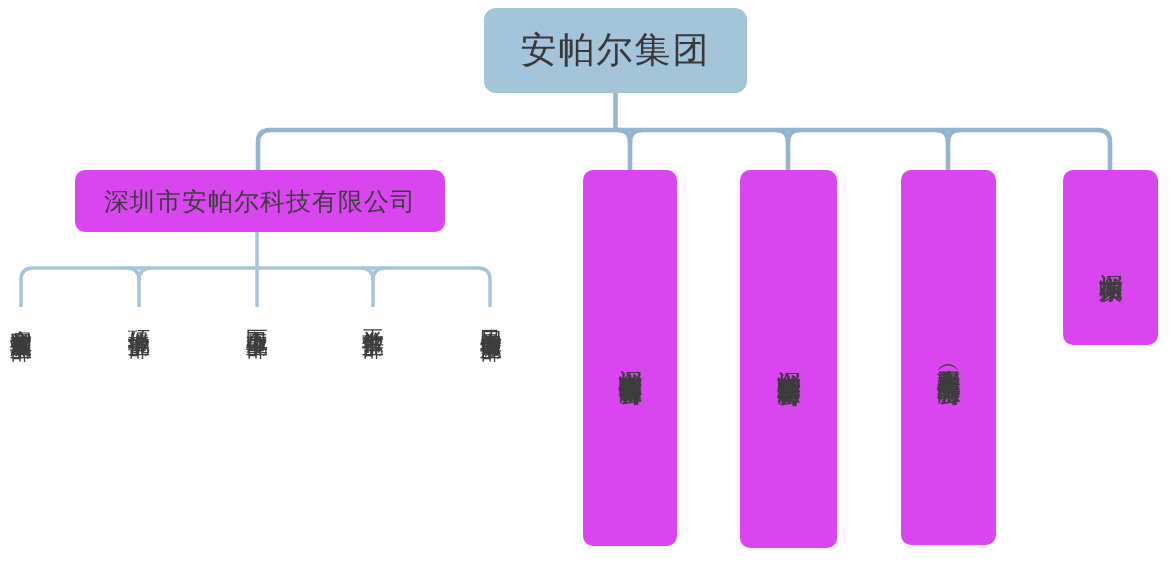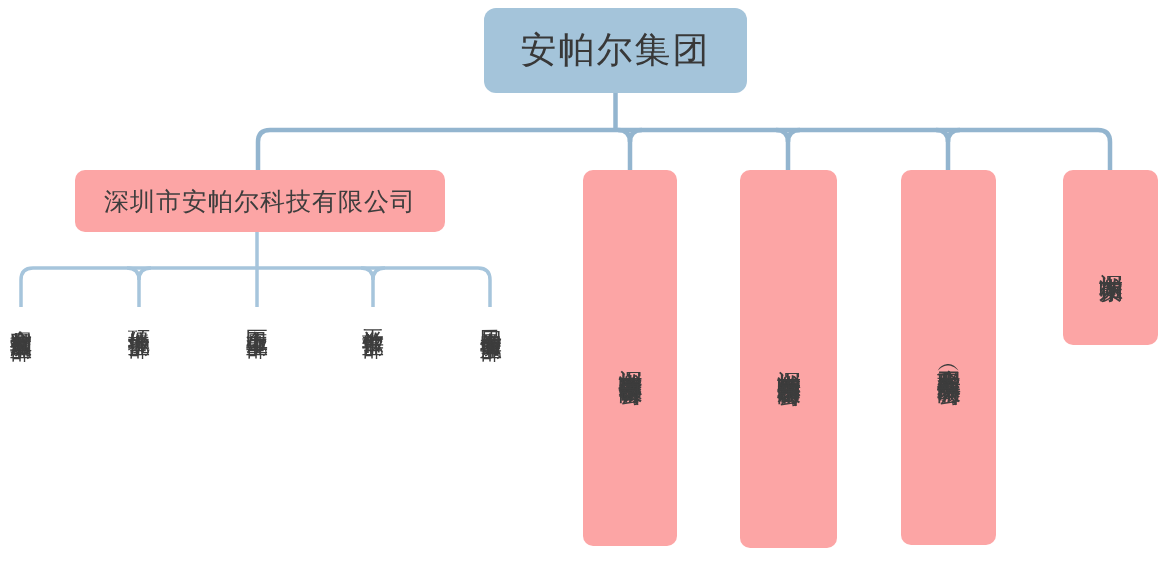--- a/index.html
+++ b/index.html
@@ -35,21 +35,21 @@
     top: 8px;
     width: 263px;
     height: 85px;
     background: #a4c4da;
     border-radius: 12px;
     font-size: 36px;
     letter-spacing: 2px;
     color: #383838;
   }
   .node.company {
-    background: #fca5a5;
+    background: #d946ef;
     border-radius: 10px;
     font-size: 25px;
     color: #3d3d3d;
   }
   .node.horiz {
     left: 75px;
     top: 170px;
     width: 370px;
     height: 62px;
     letter-spacing: 1px;

